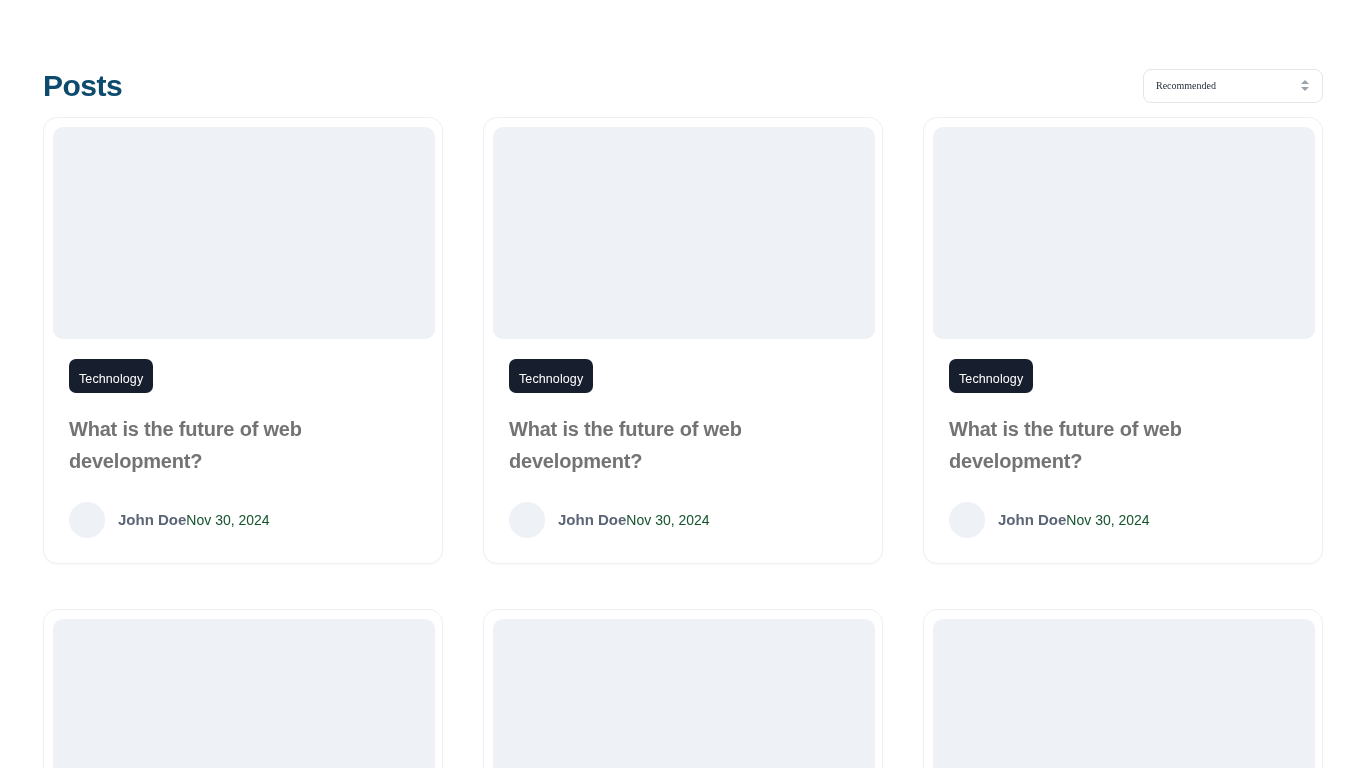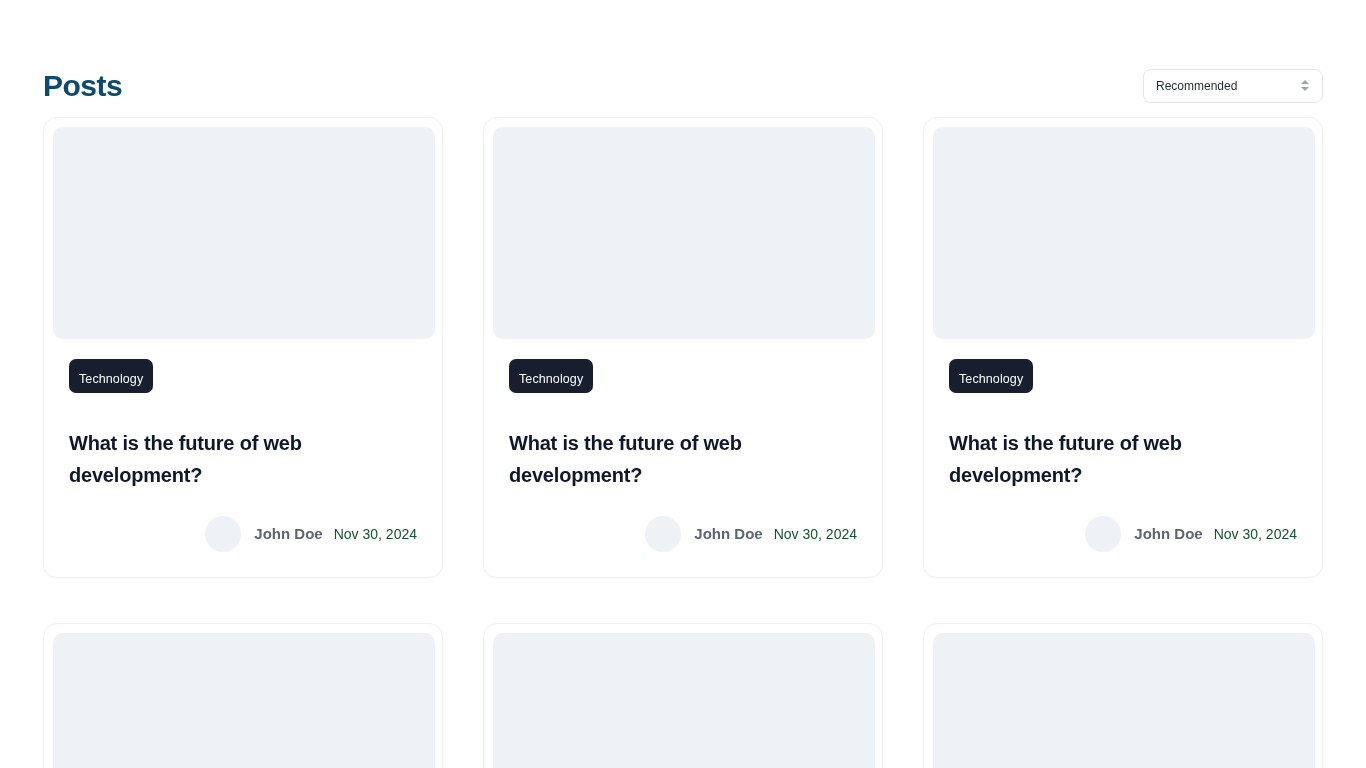--- a/index.html
+++ b/index.html
@@ -44,23 +44,24 @@
     border: 1px solid #e3e6ea;
     border-radius: 8px;
     background: #ffffff;
     display: flex;
     align-items: center;
     padding: 0 12px;
     cursor: pointer;
   }
 
   .sort-select-label {
-    font-size: 12px;
+    font-size: 10px;
     color: #1f2937;
     line-height: 1;
+    font-family: Liberation Serif, serif;
   }
 
   .sort-select-icon {
     position: absolute;
     right: 12px;
     top: 50%;
     transform: translateY(-50%);
     width: 11px;
     height: 16px;
     display: flex;
@@ -115,36 +116,35 @@
     color: #ffffff;
     font-size: 12.5px;
     font-weight: 500;
     line-height: 1;
     padding: 14px 10px 7px 10px;
     border-radius: 7px;
     letter-spacing: 0.1px;
   }
 
   .post-title {
-    margin-top: 34px;
+    margin-top: 20px;
     font-size: 20px;
     font-weight: 700;
-    color: #0f172a;
+    color: #737373;
     line-height: 1.6;
     letter-spacing: -0.2px;
     max-width: 300px;
   }
 
   .post-footer {
     display: flex;
     align-items: center;
-    justify-content: flex-end;
+    justify-content: flex-start;
     margin-top: 25px;
     padding-bottom: 25px;
-    gap: 11px;
   }
 
   .post-author {
     display: flex;
     align-items: center;
     gap: 13px;
   }
 
   .avatar {
     width: 36px;

